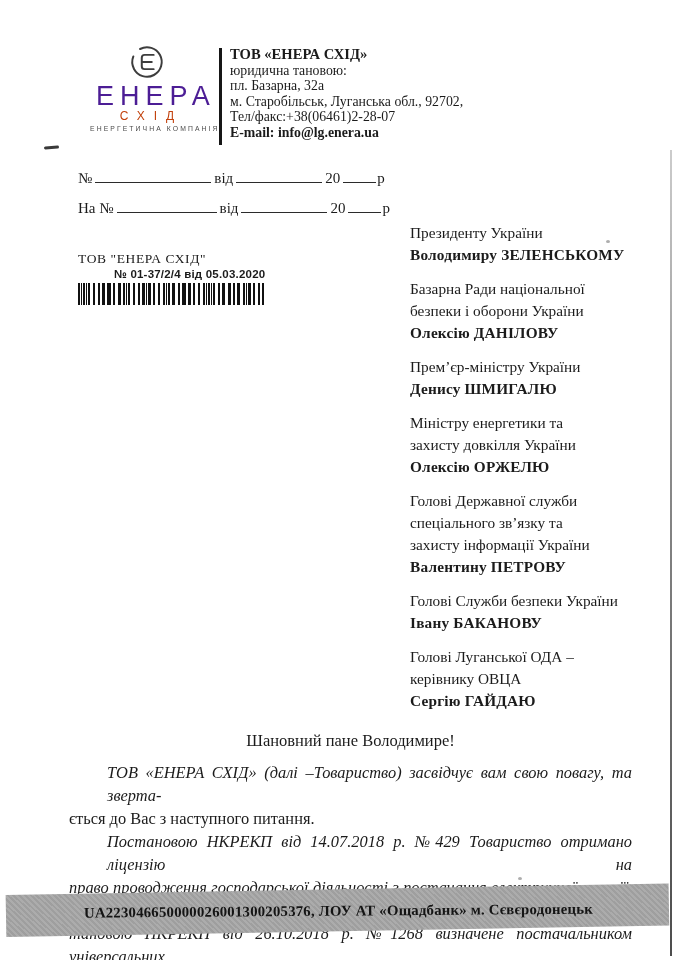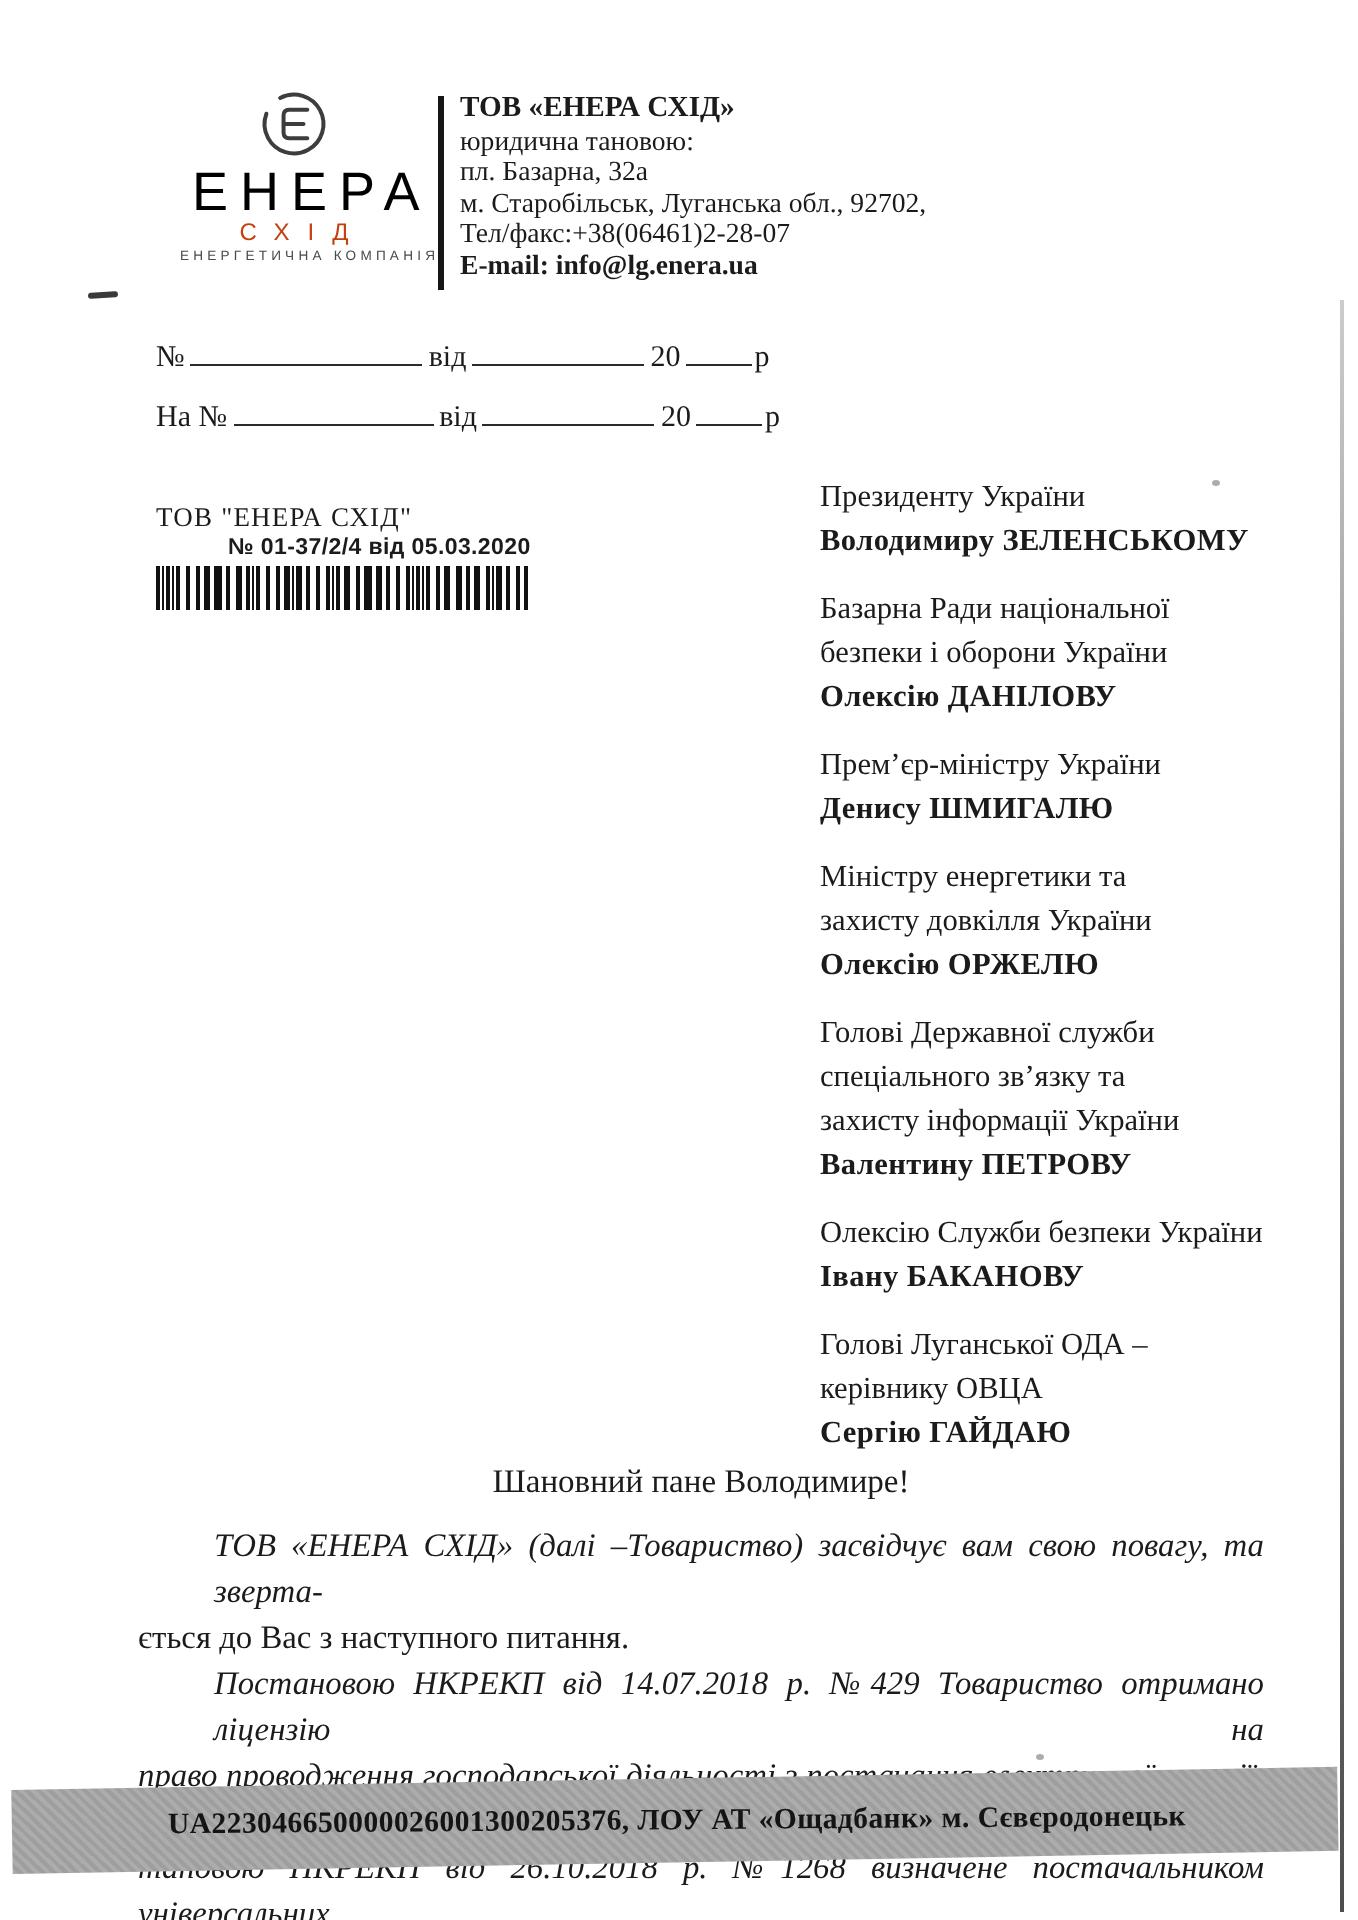--- a/index.html
+++ b/index.html
@@ -16,21 +16,21 @@
   .edge-line{left:670px;top:150px;width:2px;height:806px;
     background:linear-gradient(180deg,#cccccc,#8a8a8a 40%,#4d4d4d);}
   .speck{width:4px;height:3px;background:#8a8a8a;border-radius:50%;opacity:.7;}
   .speck1{left:606px;top:240px;}
   .speck2{left:518px;top:877px;}
 
   
   .logo{left:90px;top:42px;width:114px;text-align:center;color:#3a3a3a;}
   .logo svg{display:block;margin:0 auto;}
   .logo-name{font-family:"Liberation Sans", sans-serif;font-size:27px;line-height:28px;
-    letter-spacing:6px;padding-left:6px;font-weight:400;color:#000000;}
+    letter-spacing:6px;padding-left:6px;font-weight:400;color:#4c1d95;}
   .logo-sub{font-family:"Liberation Sans", sans-serif;font-size:12px;line-height:13px;
     letter-spacing:9px;padding-left:9px;color:#c2410c;}
   .logo-tagline{font-family:"Liberation Sans", sans-serif;font-size:6.8px;line-height:9px;
     letter-spacing:2.1px;color:#4a4a4a;margin-top:1px;white-space:nowrap;}
   .divider{left:219px;top:48px;width:3px;height:97px;background:#161616;}
   .addr{left:230px;top:47px;font-size:13.8px;line-height:15.6px;white-space:nowrap;}
   .addr-company{font-weight:bold;font-size:14.6px;}
   .addr-email{font-weight:bold;}
 
   
@@ -45,21 +45,21 @@
   .stamp{left:78px;top:251px;}
   .stamp-company{font-size:13.5px;letter-spacing:.6px;}
   .stamp-number{font-family:"Liberation Sans", sans-serif;font-weight:bold;
     font-size:11.5px;margin-top:1px;letter-spacing:.2px;padding-left:36px;}
   .barcode{width:186px;height:22px;margin-top:3px;background:
     repeating-linear-gradient(90deg,#111 0 2px,rgba(0,0,0,0) 2px 5px),
     repeating-linear-gradient(90deg,#111 0 1px,rgba(0,0,0,0) 1px 8px),
     repeating-linear-gradient(90deg,rgba(0,0,0,0) 0 3px,#111 3px 4px,rgba(0,0,0,0) 4px 13px);}
 
   
-  .recipients{left:410px;top:238px;width:245px;font-size:15.3px;line-height:22px;}
+  .recipients{left:410px;top:222px;width:245px;font-size:15.3px;line-height:22px;}
   .rgroup{margin-bottom:12px;}
   .rname{font-weight:bold;letter-spacing:.2px;}
 
   
   .salutation{left:69px;top:731px;width:563px;text-align:center;font-size:16.5px;}
   .body-block{left:69px;top:761px;width:563px;font-size:16.4px;line-height:23px;}
   .bl{white-space:nowrap;}
   .just{text-align:justify;text-align-last:justify;white-space:normal;font-style:italic;}
   .ind{padding-left:38px;}
   .left{text-align:left;}
@@ -135,21 +135,21 @@
       <div>захисту довкілля України</div>
       <div class="rname">Олексію ОРЖЕЛЮ</div>
     </div>
     <div class="rgroup">
       <div>Голові Державної служби</div>
       <div>спеціального зв’язку та</div>
       <div>захисту інформації України</div>
       <div class="rname">Валентину ПЕТРОВУ</div>
     </div>
     <div class="rgroup">
-      <div>Олексію Служби безпеки України</div>
+      <div>Голові Служби безпеки України</div>
       <div class="rname">Івану БАКАНОВУ</div>
     </div>
     <div class="rgroup">
       <div>Голові Луганської ОДА –</div>
       <div>керівнику ОВЦА</div>
       <div class="rname">Сергію ГАЙДАЮ</div>
     </div>
   </div>
 
   <div class="abs salutation">Шановний пане Володимире!</div>

